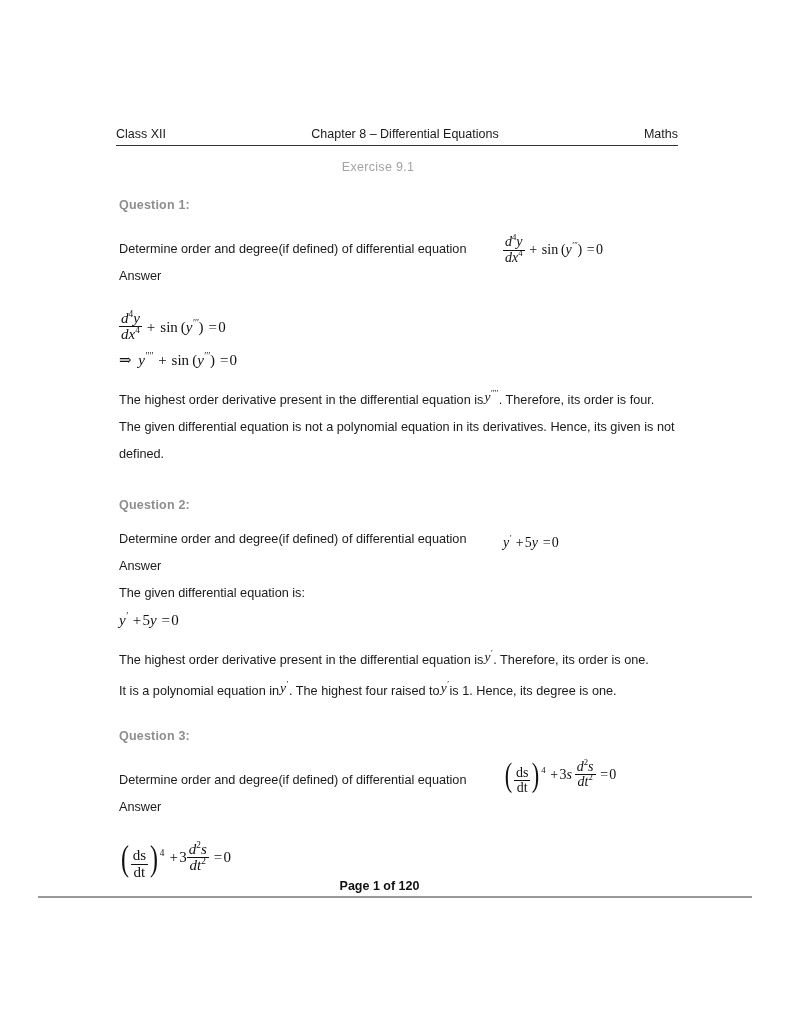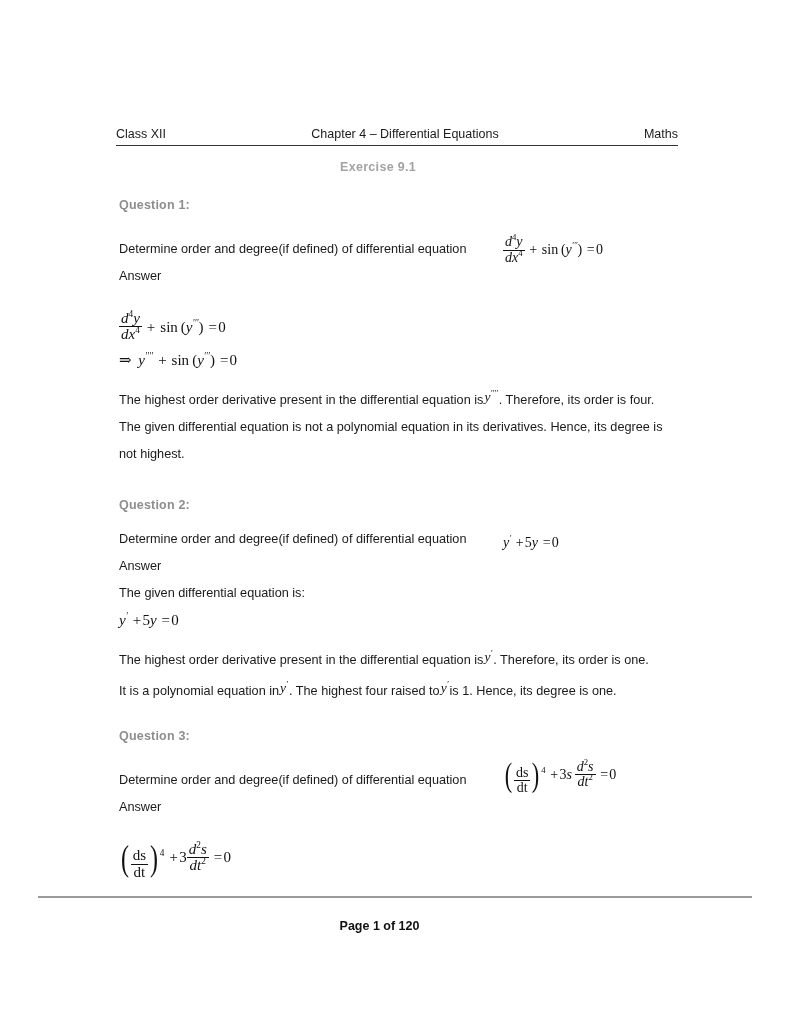--- a/index.html
+++ b/index.html
@@ -42,21 +42,21 @@
   .doc-header .hdr-right  { flex: 0 0 auto; text-align: right; }
 
   
   .exercise-title {
     position: absolute;
     left: 0;
     top: 160px;
     width: 756px;
     text-align: center;
     font-size: 12.5px;
-    font-weight: bold;
+    font-weight: normal;
     color: #a3a3a3;
     letter-spacing: 0.3px;
   }
 
   
   .content {
     position: absolute;
     left: 119px;
     top: 198px;
     width: 560px;
@@ -170,21 +170,21 @@
     position: absolute;
     left: 38px;
     top: 896px;
     width: 714px;
     height: 0;
     border-top: 2.2px solid #9a9a9a;
   }
   .doc-footer {
     position: absolute;
     left: 0;
-    top: 919px;
+    top: 879px;
     width: 759px;
     text-align: center;
     font-size: 12.5px;
     font-weight: bold;
     color: #111111;
   }
 
   
   .q-prompt {
     position: relative;
@@ -199,21 +199,21 @@
     bottom: -2px;
   }
 </style>
 </head>
 <body>
 
 <div class="page">
 
   <div class="doc-header">
     <span class="hdr-left">Class XII</span>
-    <span class="hdr-center">Chapter 4 – Differential Equations</span>
+    <span class="hdr-center">Chapter 8 – Differential Equations</span>
     <span class="hdr-right">Maths</span>
   </div>
 
   <div class="exercise-title">Exercise 9.1</div>
 
   <div class="content">
 
     <div>
 
       <div class="q-heading">Question 1:</div>
@@ -258,21 +258,21 @@
           <span class="up"> + </span>
           <span class="up">sin</span><span class="up"> (</span>y<span class="sup">′′′</span><span class="up">)</span>
           <span class="up"> = 0</span>
         </span>
       </div>
 
       <div class="sp-10"></div>
 
       <p class="para"><span>The highest order derivative present in the differential equation is</span><span class="tok">y<span class="sup">′′′′</span></span><span>. Therefore, its order is four.</span></p>
 
-      <p class="para">The given differential equation is not a polynomial equation in its derivatives. Hence, its degree is not highest.</p>
+      <p class="para">The given differential equation is not a polynomial equation in its derivatives. Hence, its given is not defined.</p>
 
     </div>
 
     <div class="sp-30"></div>
 
     <div>
 
       <div class="q-heading">Question 2:</div>
 
       <div class="sp-14"></div>

